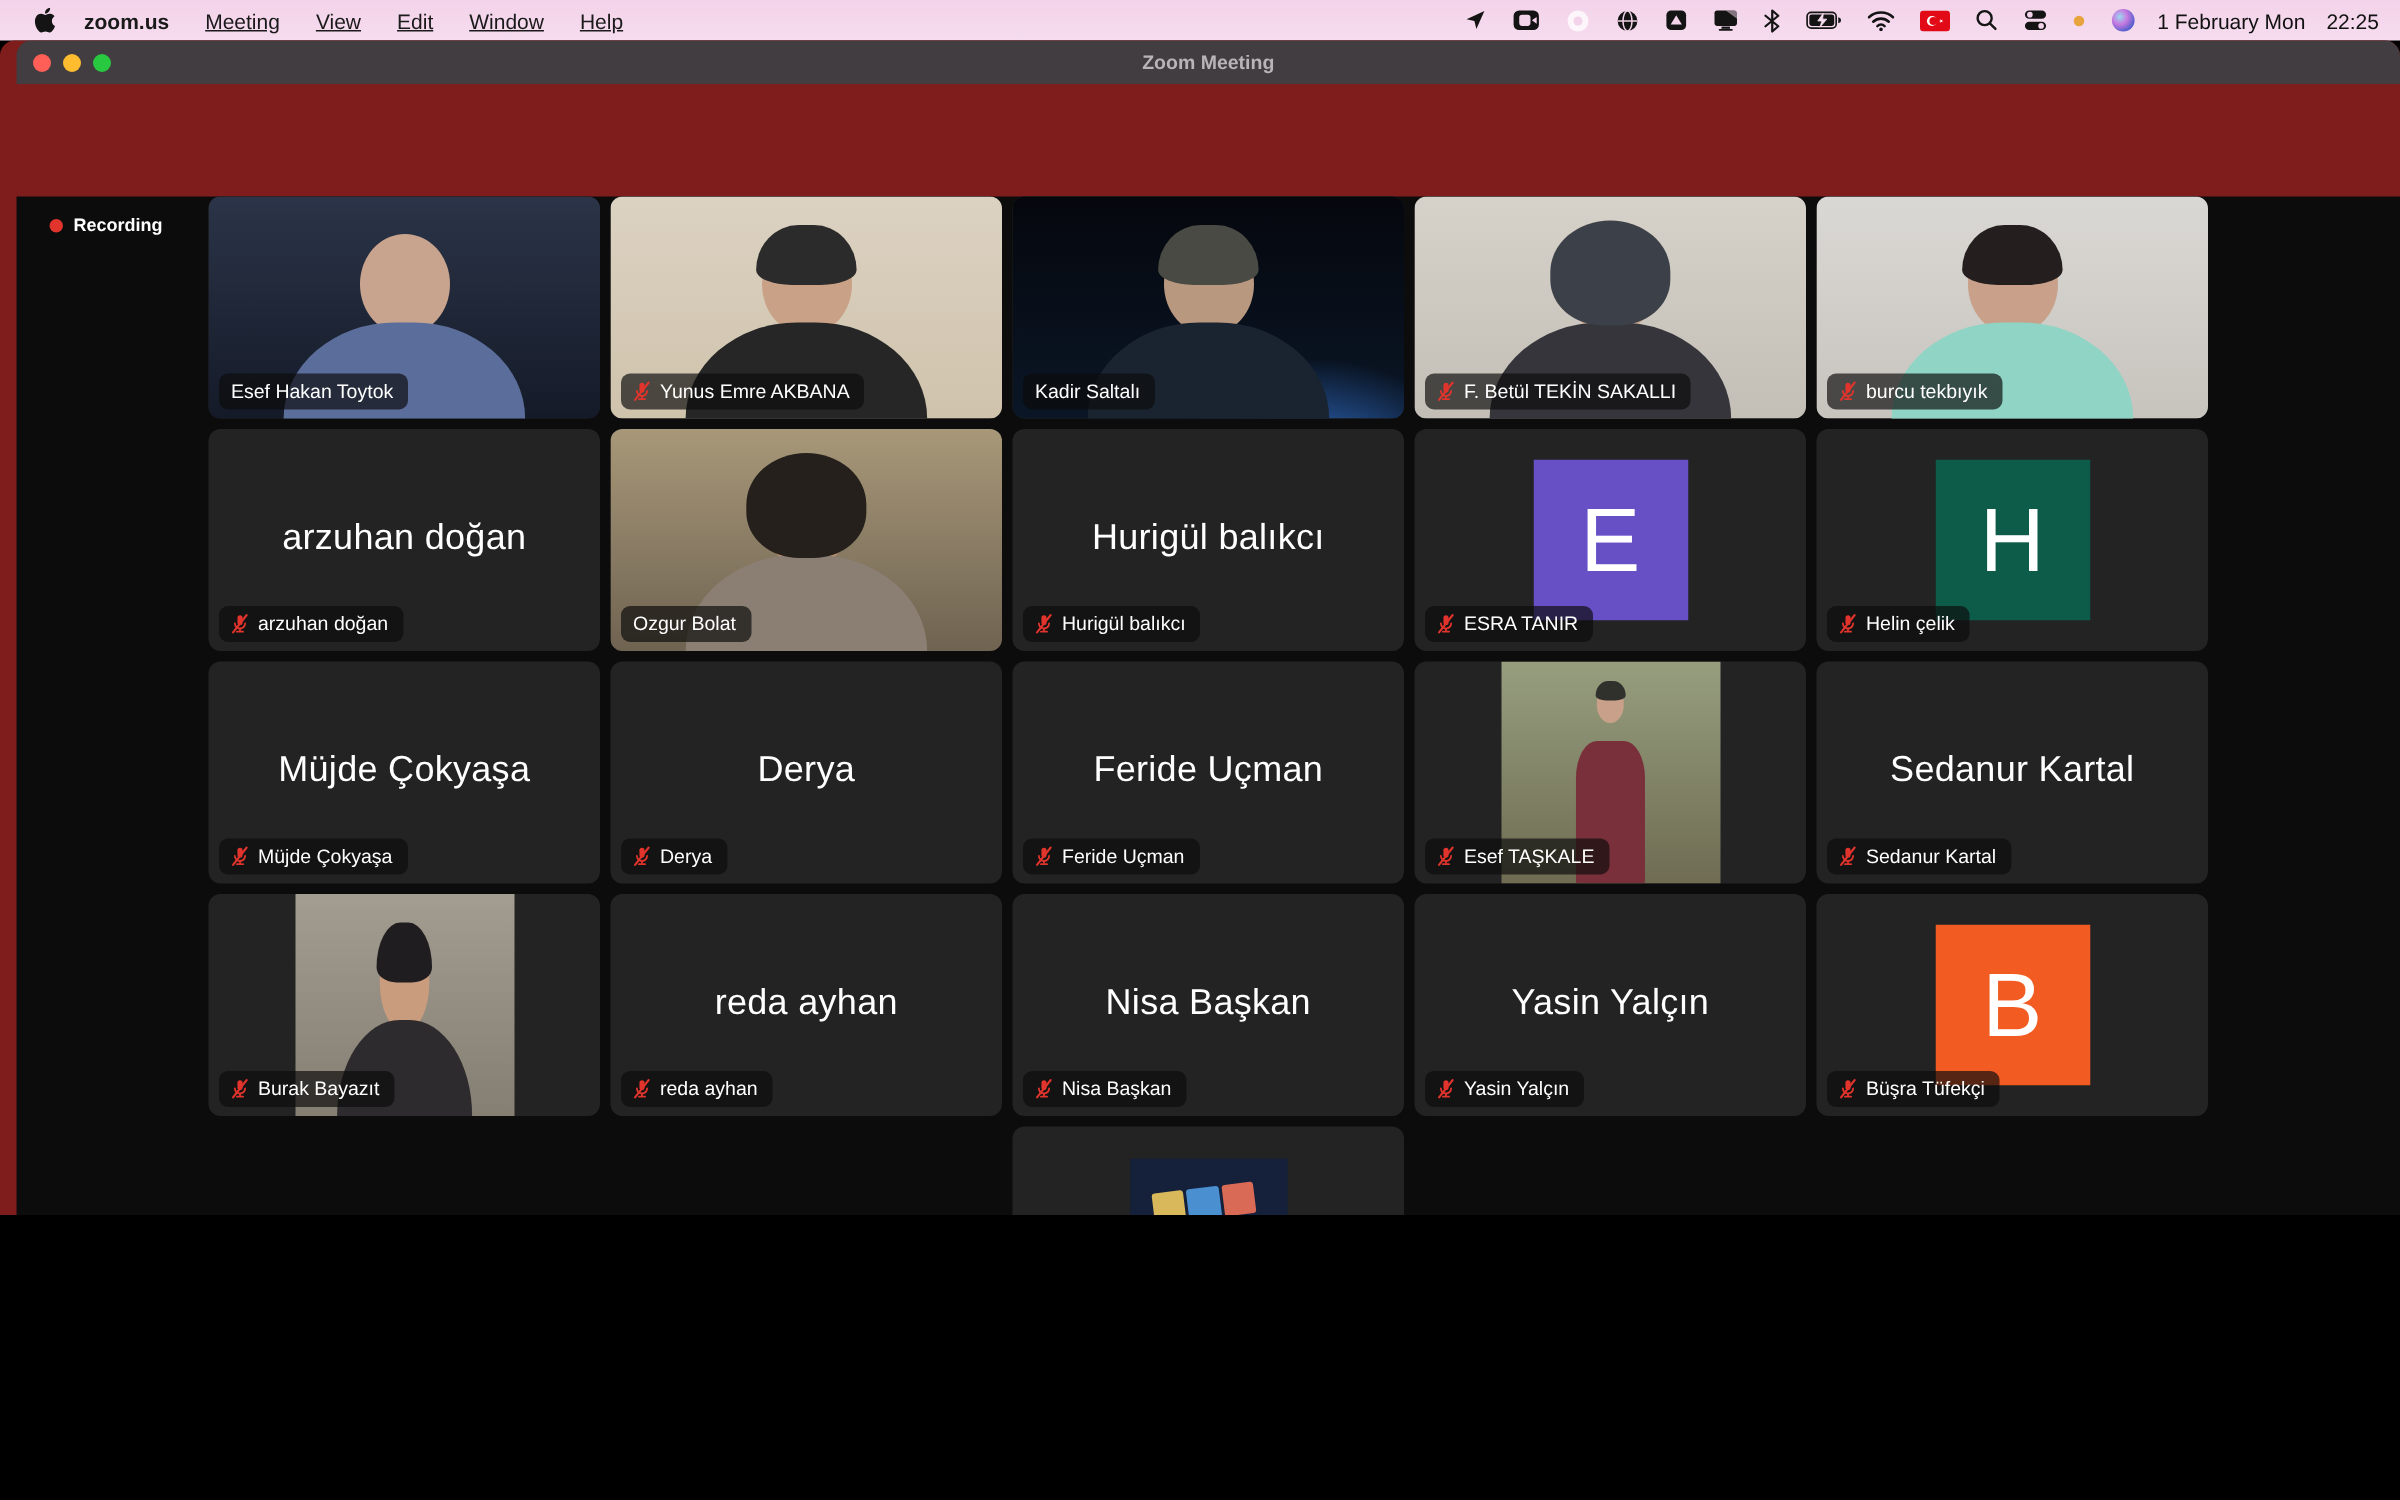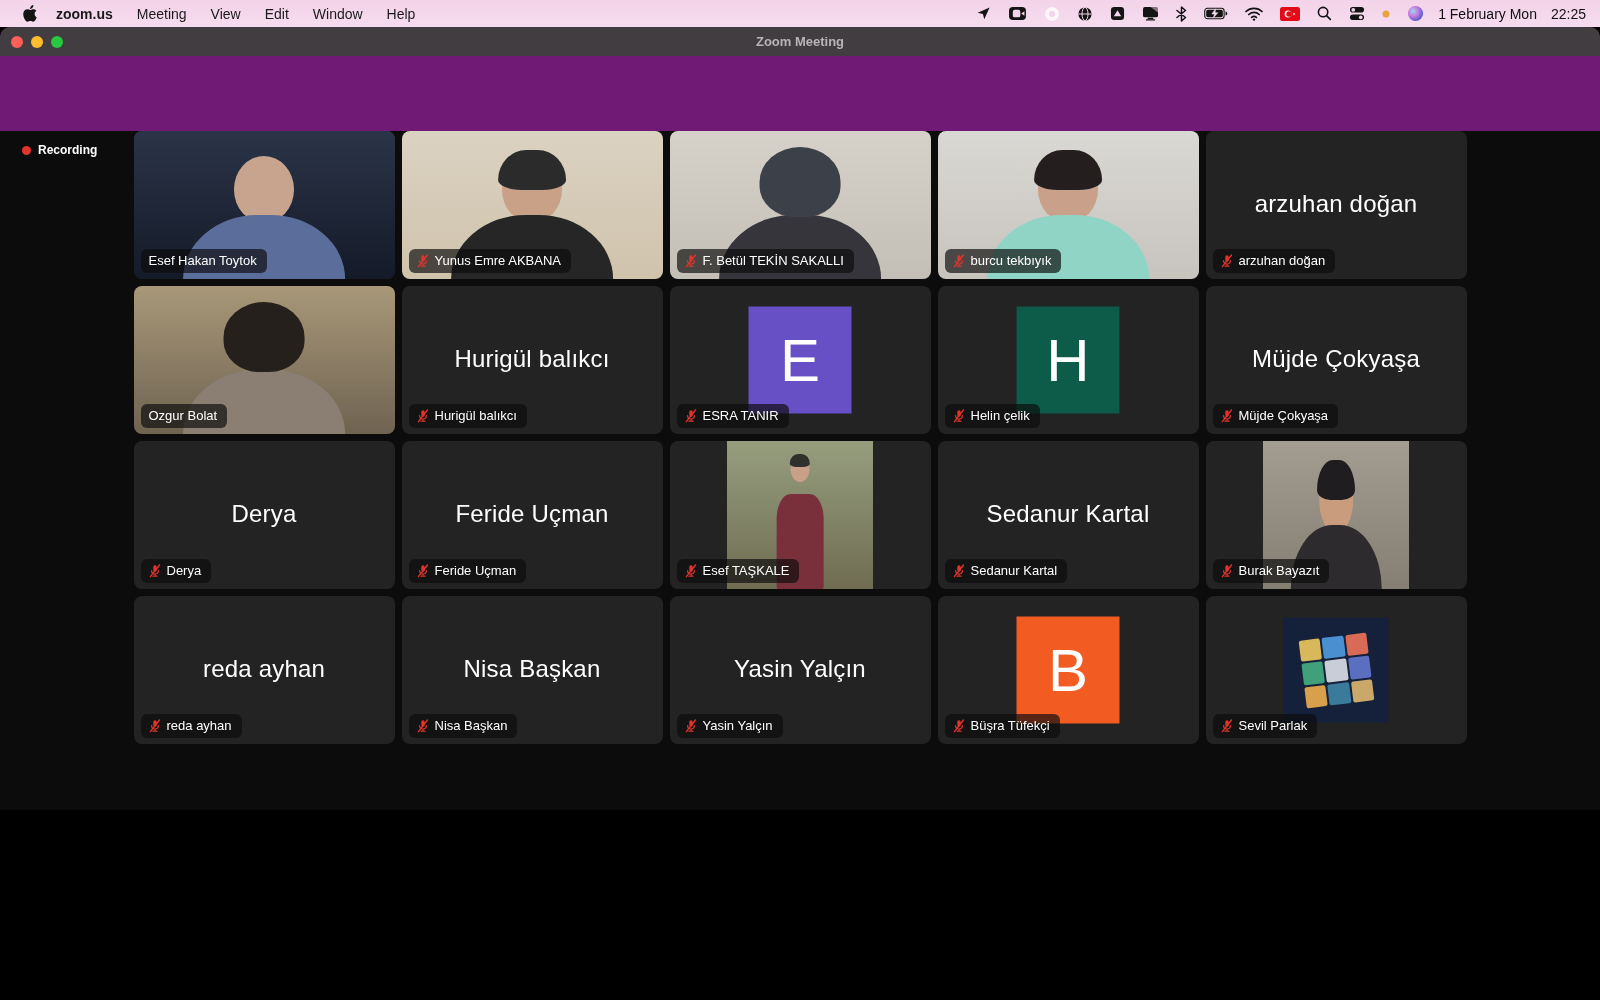--- a/index.html
+++ b/index.html
@@ -20,21 +20,21 @@
   .menubar .appname{ font-weight:bold; padding:0 12px; }
   .menubar .mitem{ padding:0 12px; }
   .menubar .spacer{ flex:1; }
   .statusicons{ display:flex; align-items:center; gap:17px; margin-right:14px; }
   .statusicons .sicon{ display:flex; align-items:center; justify-content:center; }
   .clock{ display:flex; gap:14px; font-size:14px; color:#111; }
 
   
   .window{
     position:absolute; top:27px; left:0; width:1600px; height:783px;
-    background:#701a75; border-radius:10px 10px 0 0; overflow:hidden;
+    background:#7f1d1d; border-radius:10px 10px 0 0; overflow:hidden;padding-left:11px;
   }
   .titlebar{
     height:29px; background:#423d41; position:relative;
     display:flex; align-items:center; justify-content:center;
     border-radius:10px 10px 0 0;
   }
   .lights{ position:absolute; left:11px; top:0; bottom:0; display:flex; align-items:center; gap:8px; }
   .light{ width:12px; height:12px; border-radius:50%; }
   .light.red{ background:#ff5f57; }
   .light.yellow{ background:#febc2e; }
@@ -110,21 +110,21 @@
 </head>
 <body>
 
 <div class="menubar">
   <span class="apple">
     <svg width="15" height="17" viewBox="0 0 15 17">
         <path fill="#141414" d="M12.6 9c0-2.1 1.7-3.1 1.8-3.2-1-1.4-2.5-1.6-3-1.6-1.3-.1-2.5.75-3.2.75-.7 0-1.7-.73-2.8-.71-1.4 0-2.7.83-3.4 2.1-1.5 2.5-.4 6.3 1 8.3.7 1 1.5 2.1 2.6 2.05 1-.04 1.4-.67 2.7-.67 1.3 0 1.6.67 2.8.65 1.1-.02 1.8-1 2.5-2 .8-1.2 1.1-2.3 1.1-2.35-.02-.01-2.1-.8-2.1-3.3zM10.5 2.8c.6-.7 1-1.7.9-2.7-.9.04-1.9.57-2.5 1.3-.5.63-1 1.65-.9 2.6 1 .08 1.9-.5 2.5-1.2z"></path>
       </svg>
   </span>
   <span class="appname">zoom.us</span>
-  <span id="menu-items" style="display:flex;">
+  <span id="menu-items" style="display:flex;text-decoration:underline;">
       <span class="mitem">Meeting</span>
       <span class="mitem">View</span>
       <span class="mitem">Edit</span>
       <span class="mitem">Window</span>
       <span class="mitem">Help</span>
     </span>
   <span class="spacer"></span>
   <span class="statusicons">
     <span class="sicon">
       <svg width="15" height="15" viewBox="0 0 16 16">
@@ -274,20 +274,34 @@
       <span class="mic">
         <svg width="12" height="14" viewBox="0 0 14 16">
           <rect x="5" y="1.2" width="4" height="7.6" rx="2" fill="#e0342c"></rect>
           <path d="M3 7.5a4 4 0 0 0 8 0" fill="none" stroke="#e0342c" stroke-width="1.4" stroke-linecap="round"></path>
           <line x1="7" y1="11.6" x2="7" y2="13.6" stroke="#e0342c" stroke-width="1.4"></line>
           <line x1="4.6" y1="14" x2="9.4" y2="14" stroke="#e0342c" stroke-width="1.4" stroke-linecap="round"></line>
           <line x1="1.6" y1="14.6" x2="12.2" y2="1" stroke="#e0342c" stroke-width="1.6" stroke-linecap="round"></line>
         </svg>
       </span>
       <span class="label-text">Yunus Emre AKBANA</span>
+    </div>
+  </div>
+        <div class="tile">
+    <div class="scene" style="background: radial-gradient(150px 95px at 76% 118%, rgba(54, 120, 220, 0.85), rgba(0, 0, 0, 0) 70%), linear-gradient(rgb(5, 7, 13), rgb(10, 22, 38));">
+            <div class="person">
+              <div class="p-head" style="background: rgb(185, 152, 128);"></div>
+              <div class="p-hair" style="background: rgb(74, 74, 69);"></div>
+              <div class="p-body" style="background: rgb(26, 35, 48);"></div>
+            </div>
+          </div>
+
+    <div class="label">
+
+      <span class="label-text">Kadir Saltalı</span>
     </div>
   </div>
         <div class="tile">
     <div class="scene" style="background: linear-gradient(rgb(214, 209, 201), rgb(196, 191, 182));">
             <div class="person hair-big">
               <div class="p-head" style="background: rgb(200, 165, 140);"></div>
               <div class="p-hair" style="background: rgb(60, 64, 72);"></div>
               <div class="p-body" style="background: rgb(53, 53, 59);"></div>
             </div>
           </div>

